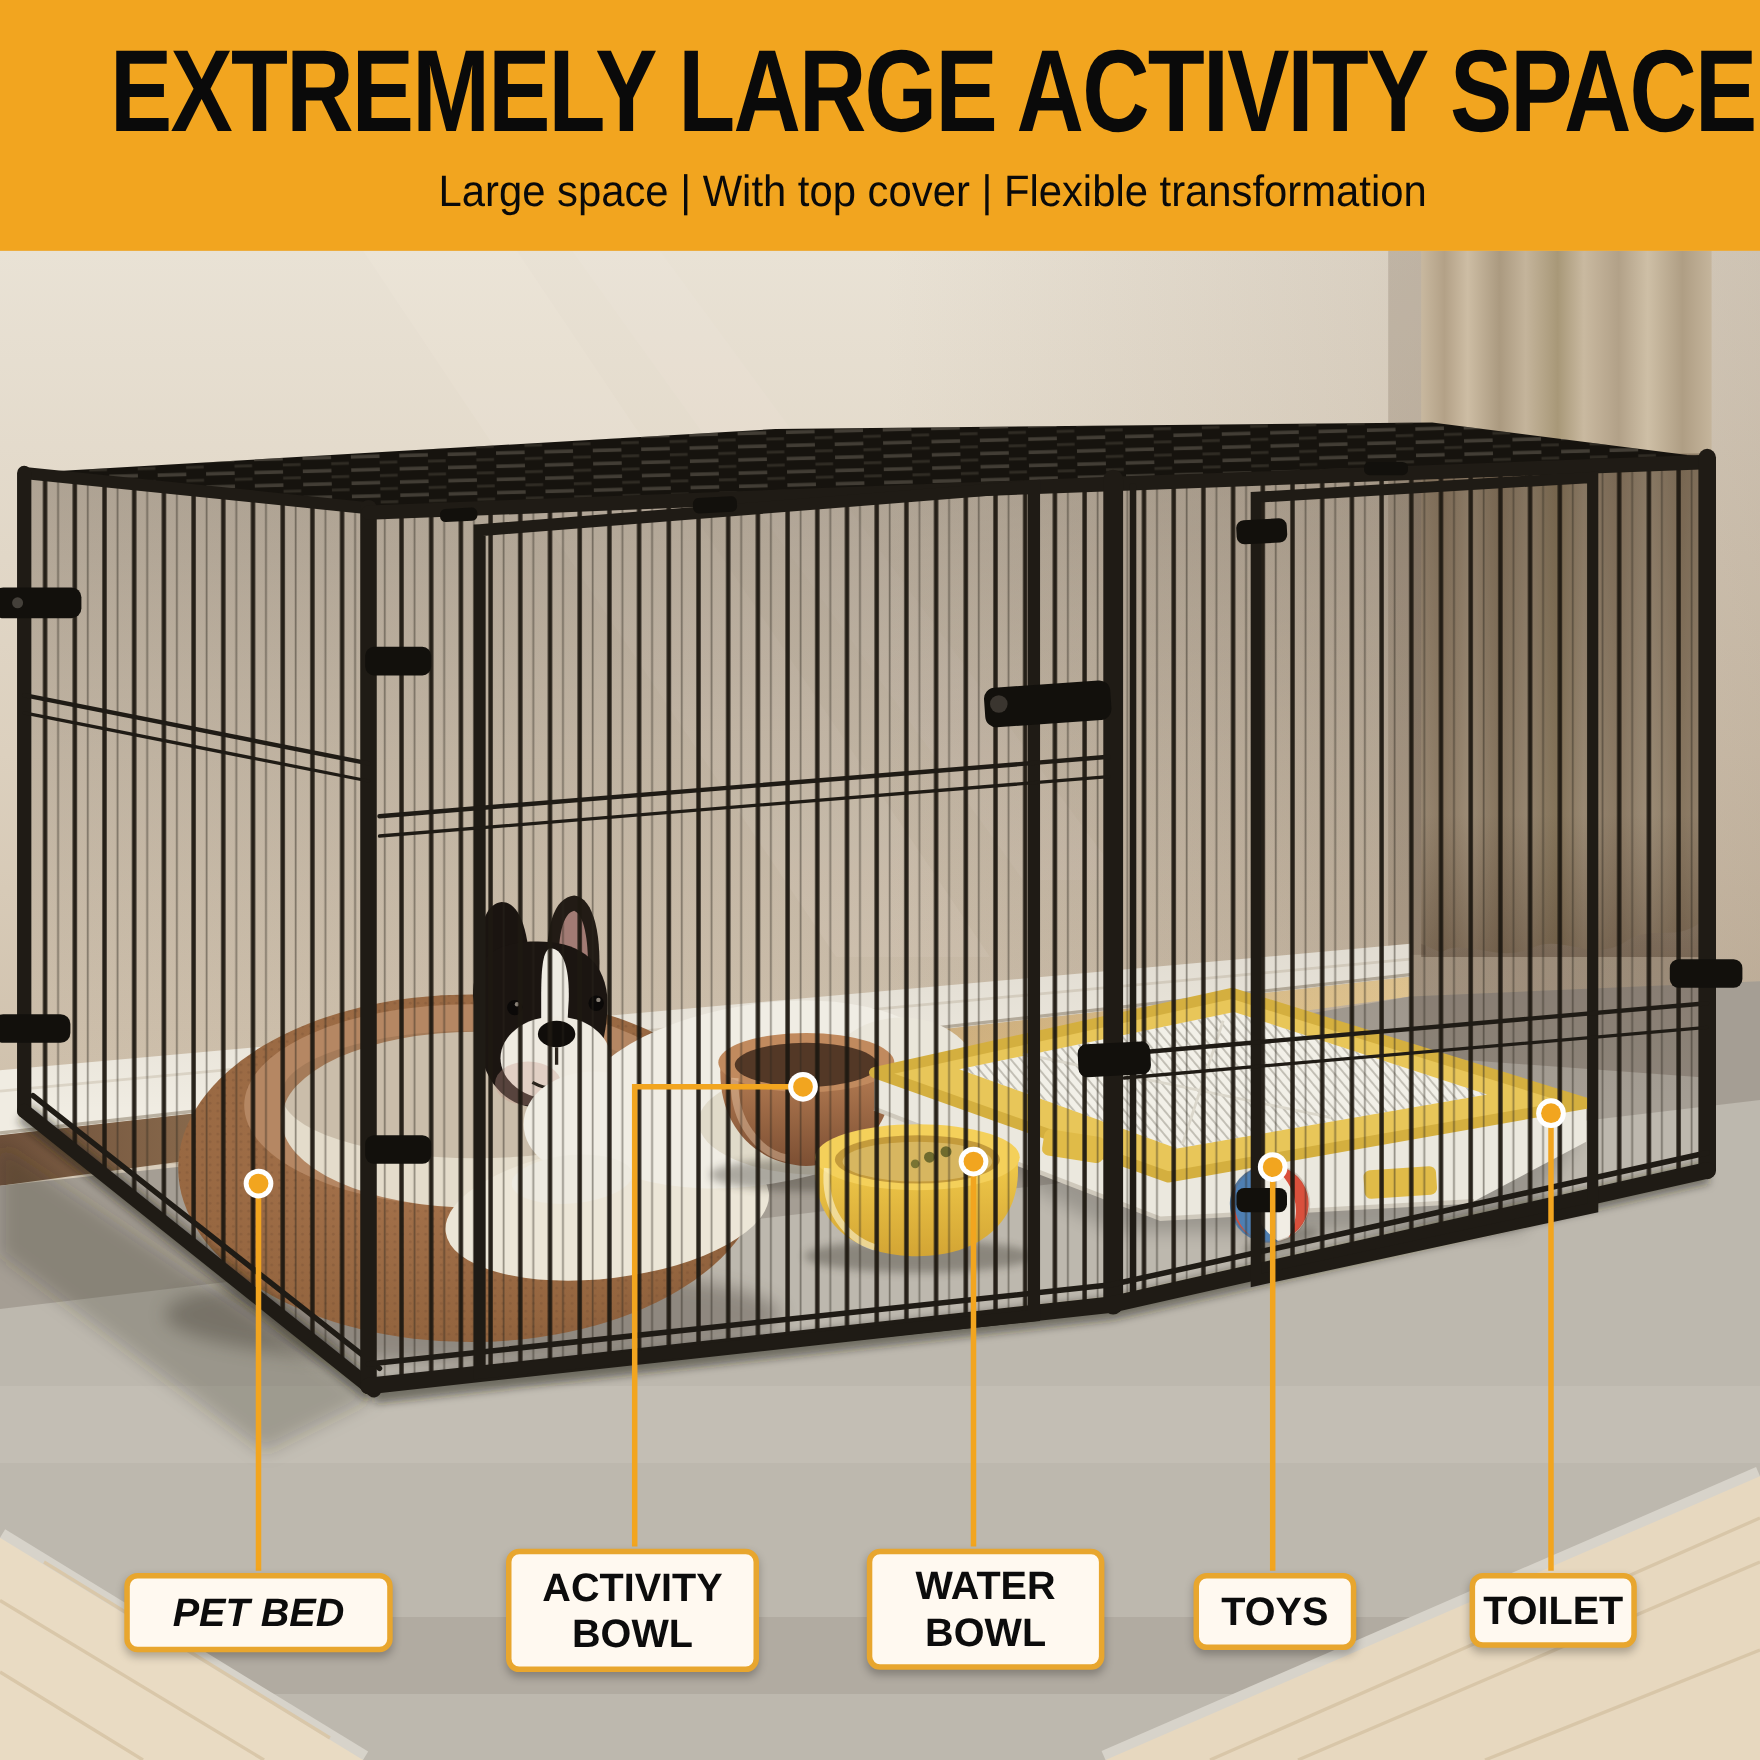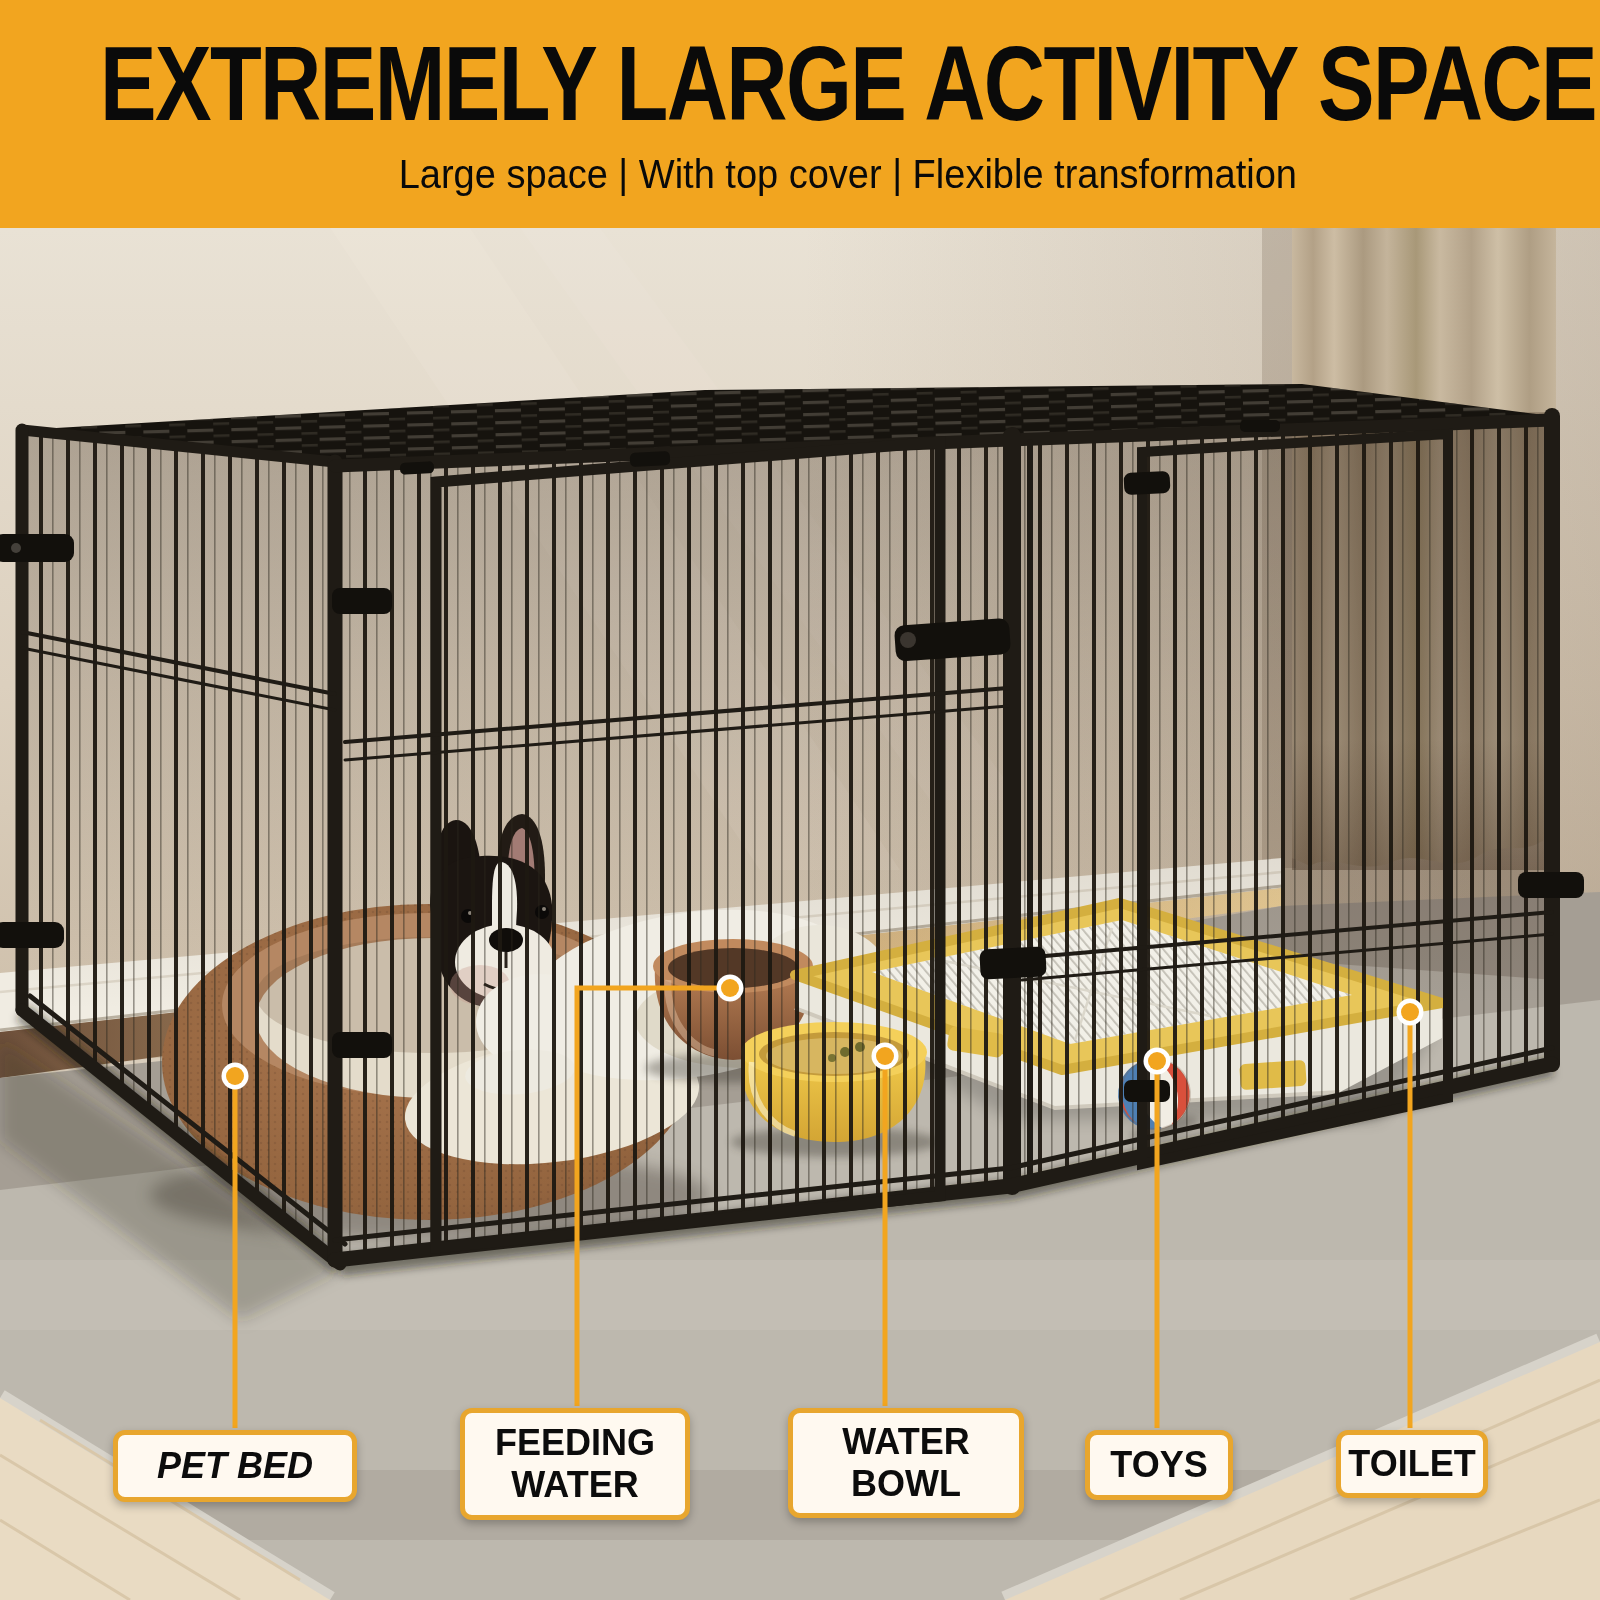--- a/index.html
+++ b/index.html
@@ -18,21 +18,21 @@
   #scene{position:absolute;left:0;top:0;width:1600px;height:1600px;z-index:1;}
   
   .callout-label{position:absolute;z-index:6;box-sizing:border-box;
       background:var(--callout-bg,#FFF9F0);border:5px solid var(--callout-border,#E8A62E);
       border-radius:12px;display:flex;align-items:center;justify-content:center;
       text-align:center;font-weight:bold;font-size:36px;line-height:1.18;
       color:var(--callout-text,#0C0C0C);box-shadow:0 4px 8px rgba(0,0,0,0.25);
       letter-spacing:0px;}
   #lbl-pet-bed{left:113px;top:1430px;width:244px;height:72px;font-style:italic;}
   #lbl-feeding-bowl{left:460px;top:1408px;width:230px;height:112px;padding:0 20px;}
-  #lbl-water-bowl{left:788px;top:1408px;width:236px;height:110px;padding:0 14px;}
+  #lbl-water-bowl{left:788px;top:1408px;width:216px;height:110px;padding:0 14px;}
   #lbl-toys{left:1085px;top:1430px;width:148px;height:70px;}
   #lbl-toilet{left:1336px;top:1430px;width:152px;height:68px;}
 </style>
 </head>
 <body>
 
 <div id="stage">
 
   <svg id="scene" viewBox="0 0 1600 1600" xmlns="http://www.w3.org/2000/svg">
     <defs>
@@ -308,18 +308,18 @@
       </g>
     </g>
   </svg>
 
   <div class="header">
     <div class="title">EXTREMELY LARGE ACTIVITY SPACE</div>
     <div class="subtitle">Large space | With top cover | Flexible transformation</div>
   </div>
 
   <div id="lbl-pet-bed" class="callout-label">PET BED</div>
-  <div id="lbl-feeding-bowl" class="callout-label">FEEDING WATER</div>
+  <div id="lbl-feeding-bowl" class="callout-label">ACTIVITY BOWL</div>
   <div id="lbl-water-bowl" class="callout-label">WATER BOWL</div>
   <div id="lbl-toilet" class="callout-label">TOILET</div>
   <div id="lbl-toys" class="callout-label">TOYS</div>
 
 </div>
 
 </body></html>

